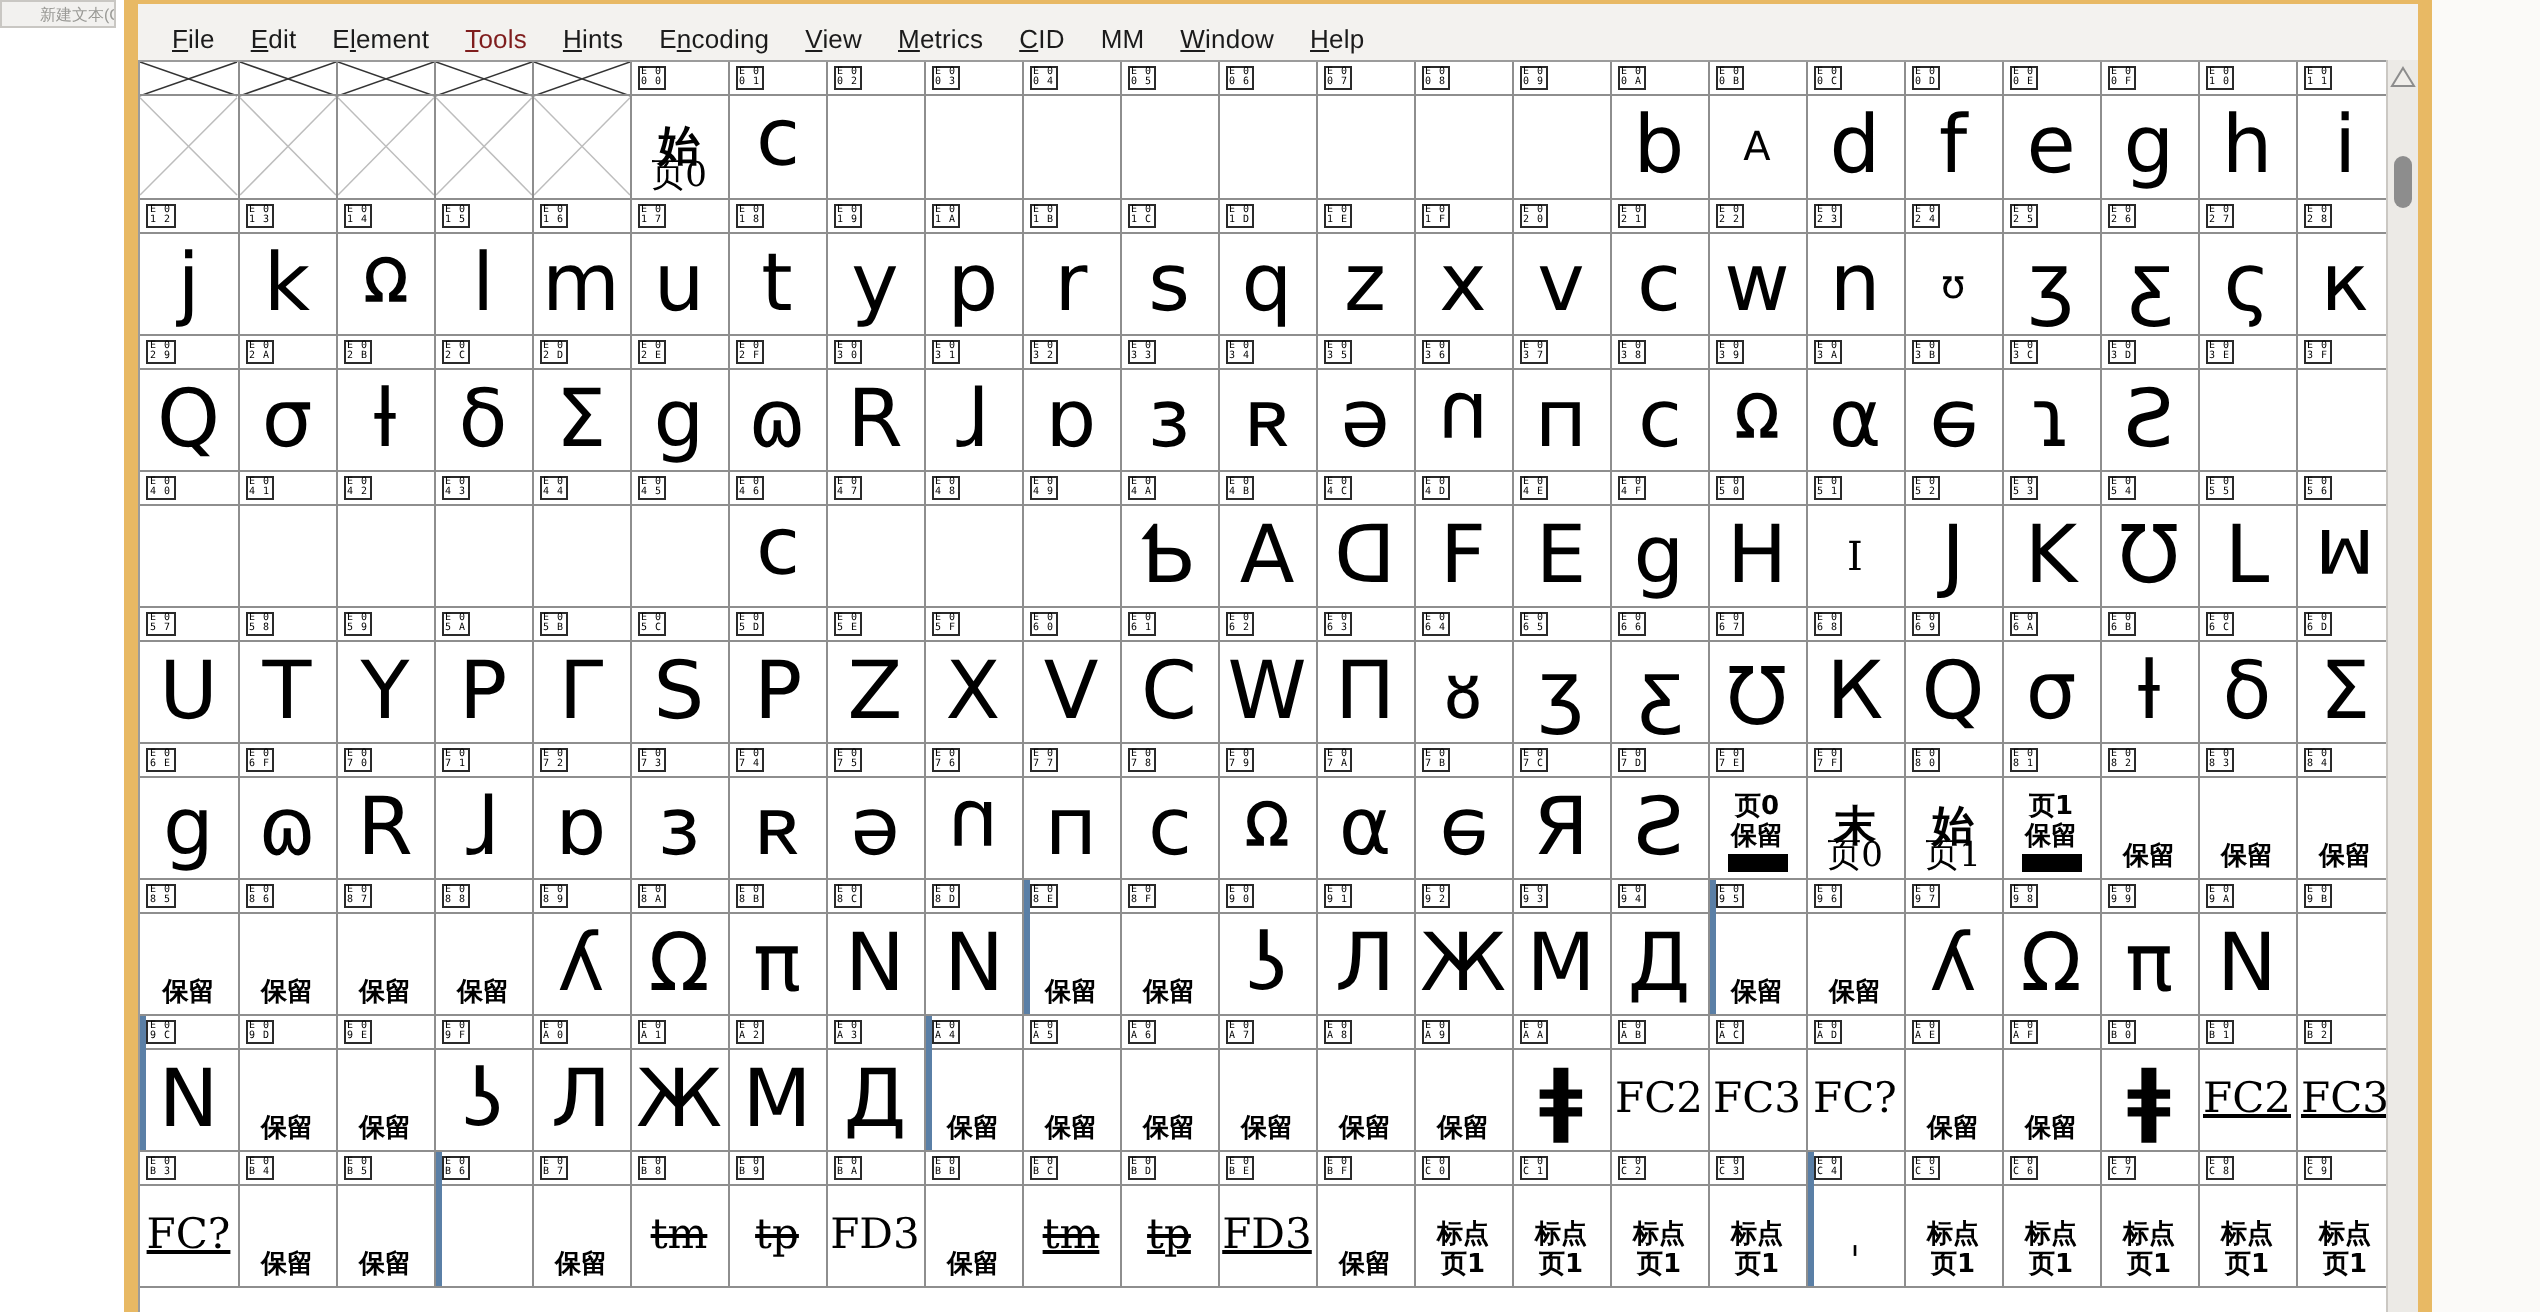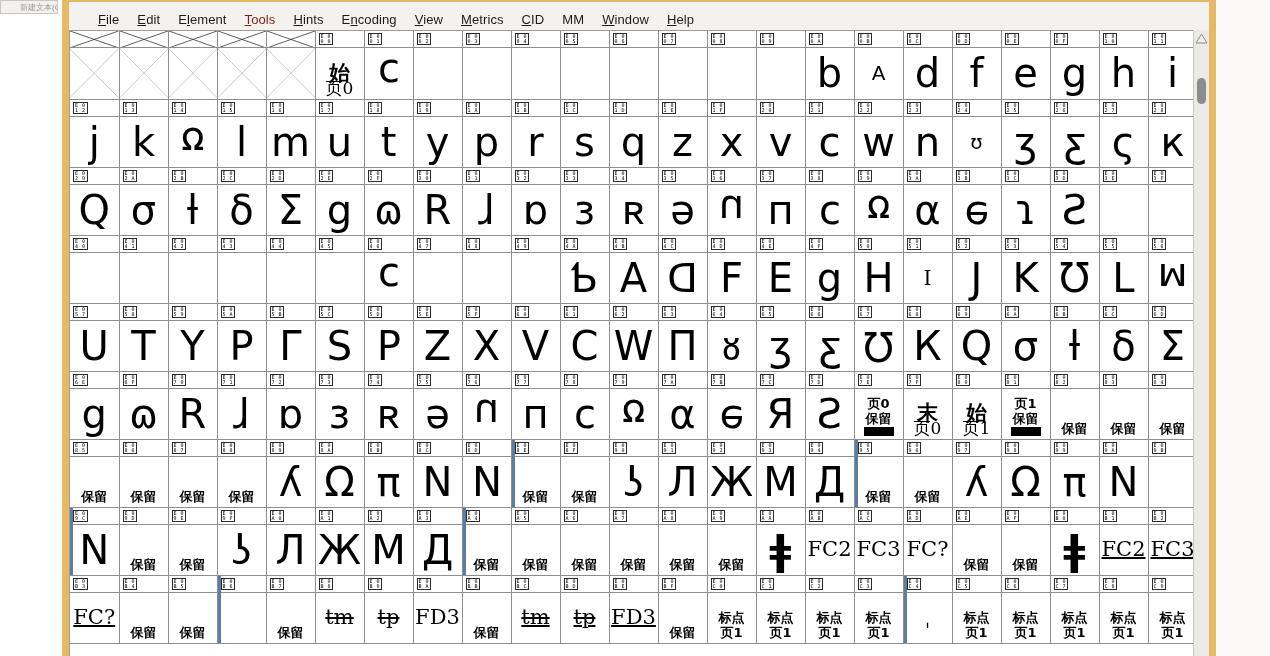--- a/index.html
+++ b/index.html
@@ -34,21 +34,21 @@
     background: #f3f2f0;
     border-left: 7px solid #e8b964;
     border-right: 7px solid #e8b964;
     border-top: 2px solid #e8b964;
   }
   .ff-inner { position: relative; width: 100%; height: 100%; background:#f4f3f1; }
 
   
   .menubar {
     position: relative; height: 36px; background: #f3f2ef;
-    display: flex; align-items: center; padding-left: 20px; gap: 0px;
+    display: flex; align-items: center; padding-left: 8px; gap: 0px;
     border-bottom: 1px solid #ddd9d3;
   }
   .menu-item {
     font-size: 13px; color: #1b1b1b; padding: 3px 9px;
     white-space: nowrap; cursor: default; letter-spacing: 0.1px;
   }
   .menu-item.disabled { color: #7f1d1d; }
   .menu-item .mn { text-decoration: underline; }
 
   

